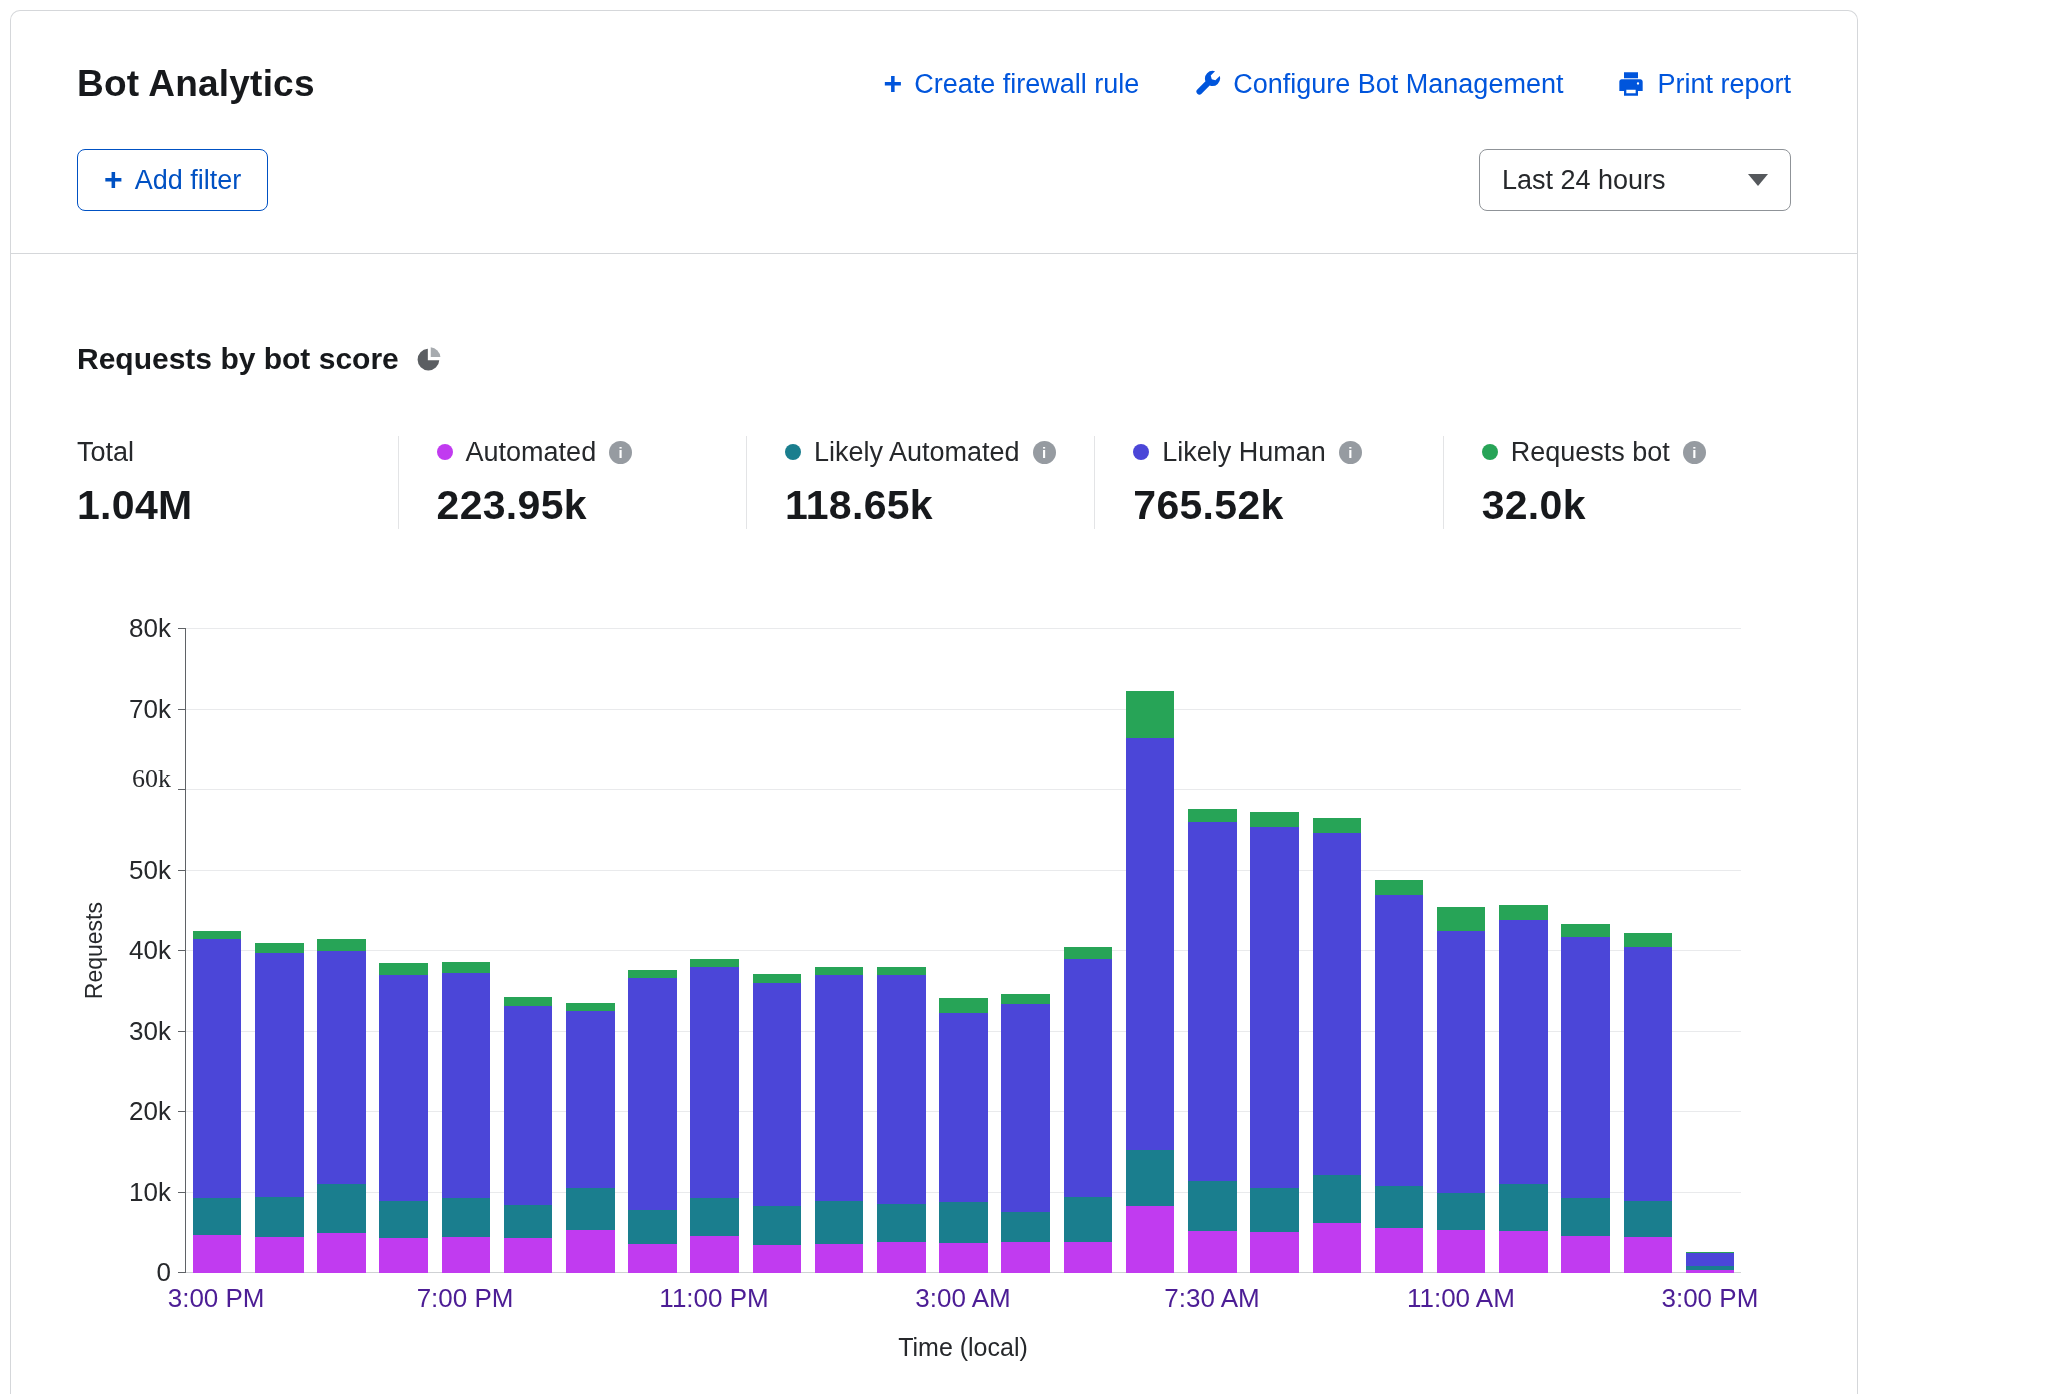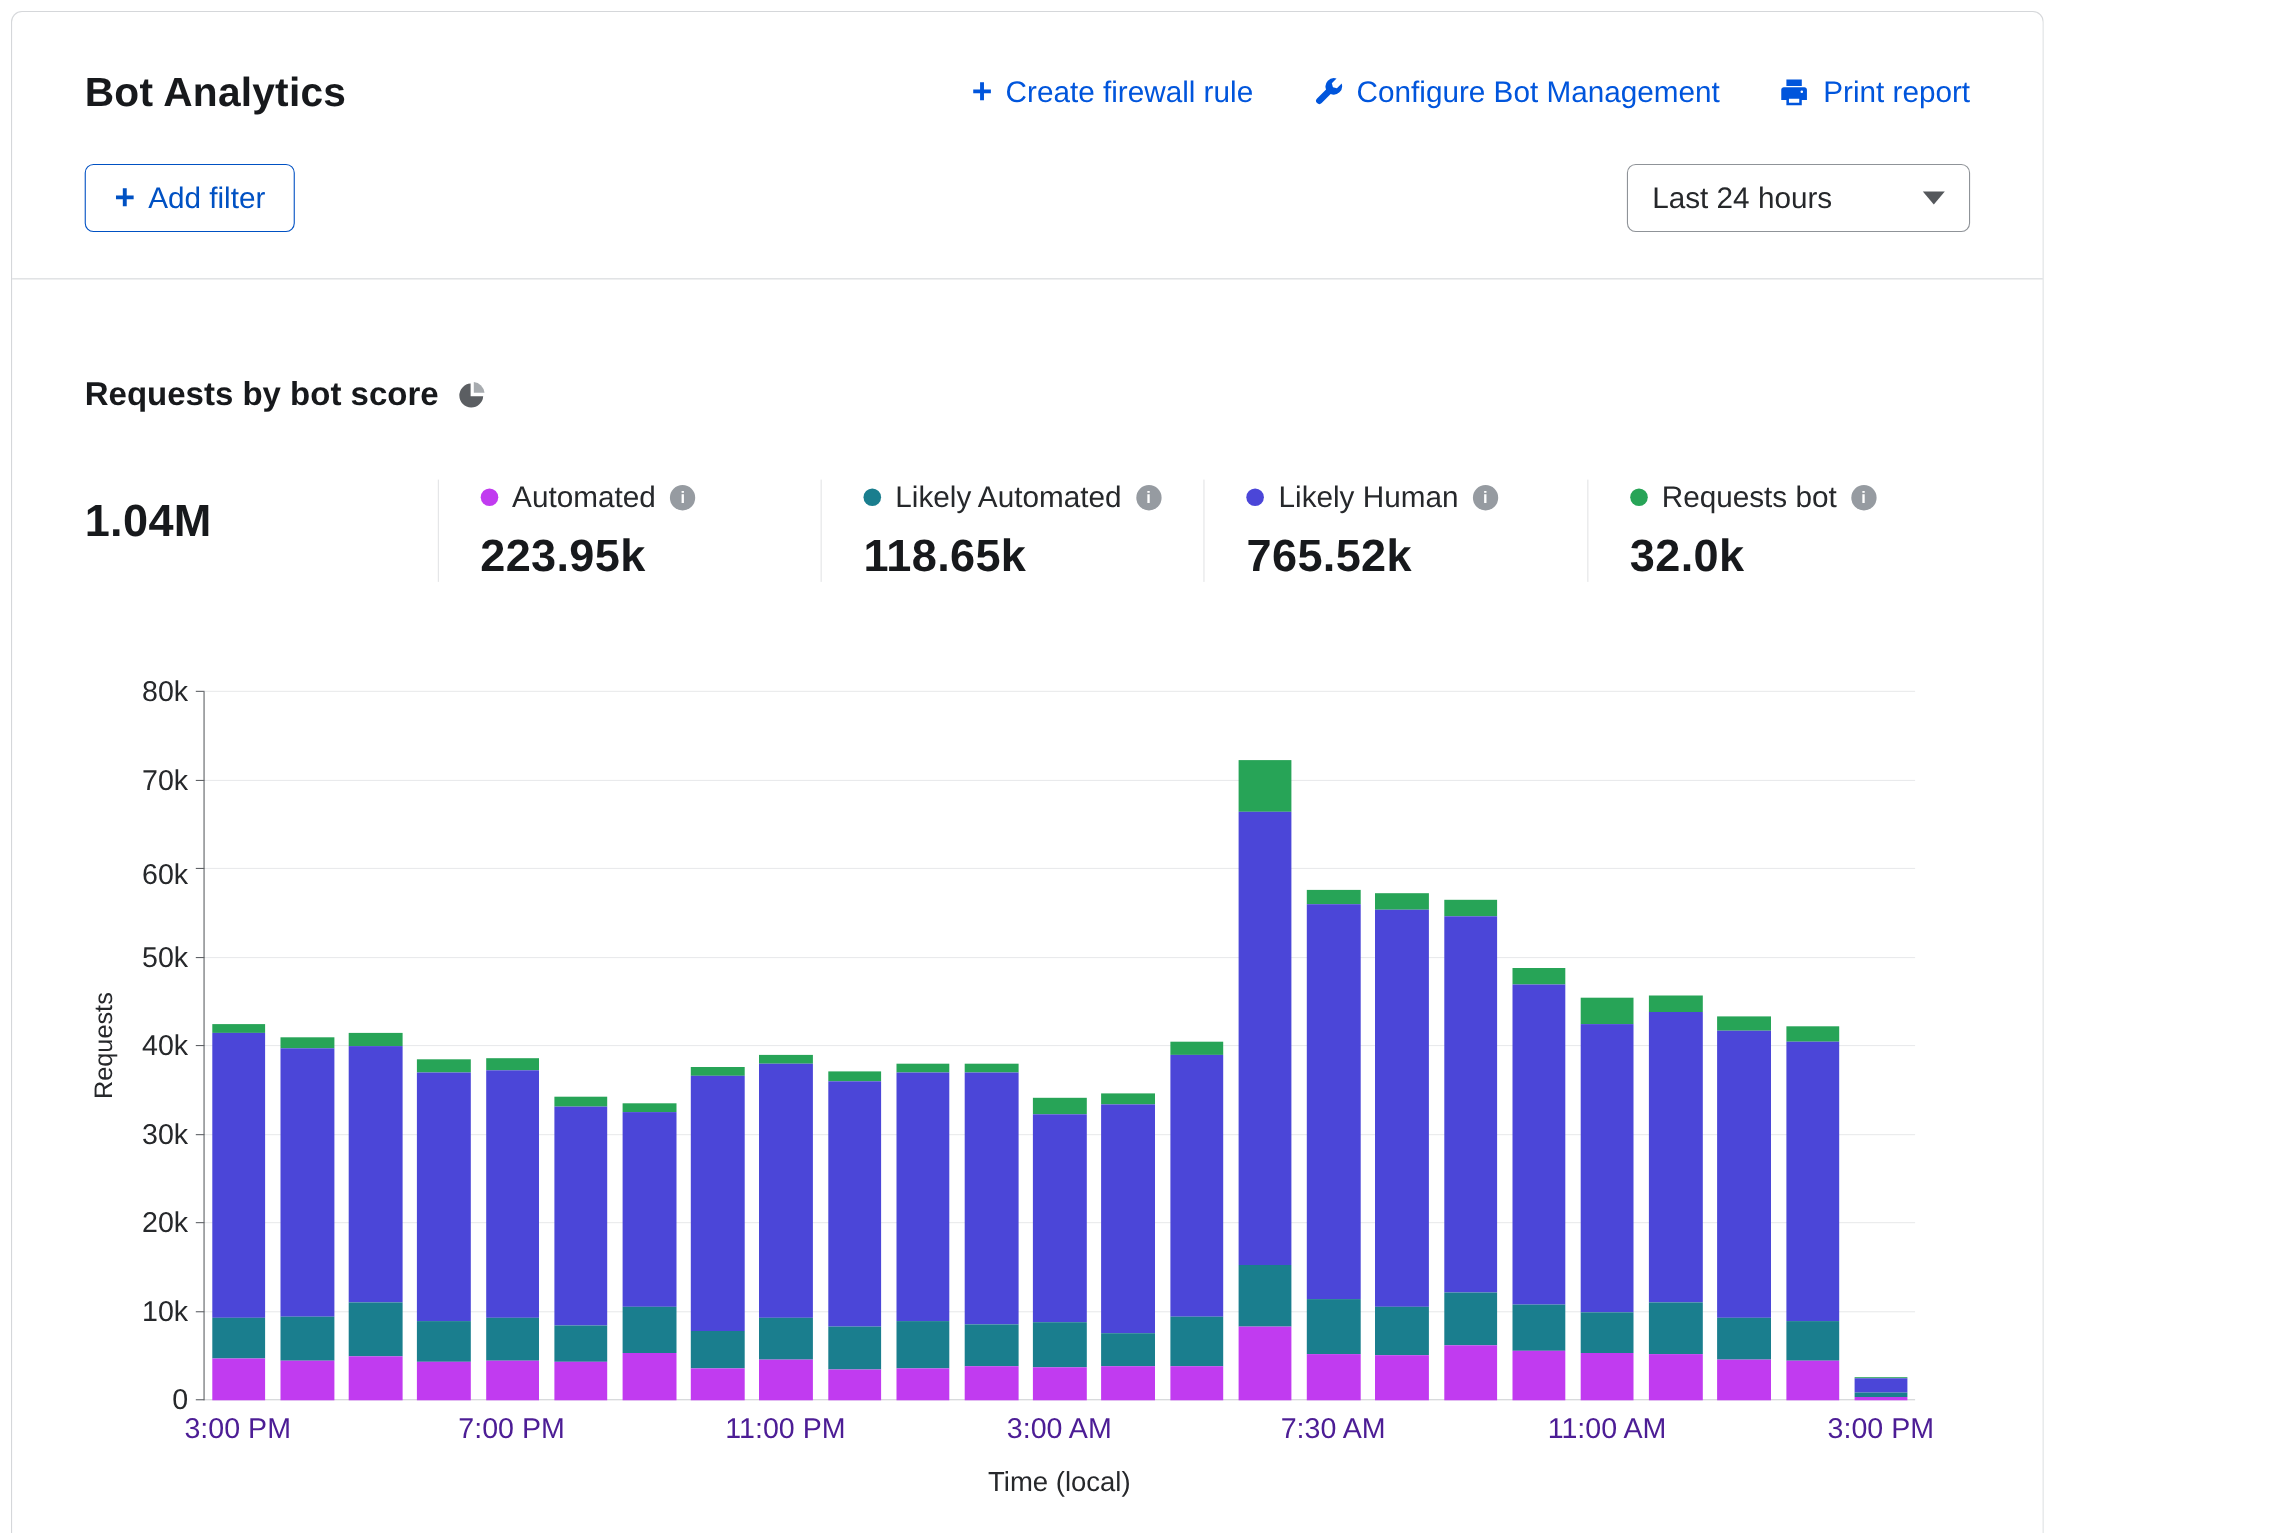--- a/index.html
+++ b/index.html
@@ -117,20 +117,23 @@
         <span class="pie-icon">
           <svg viewBox="0 0 24 24">
               <path d="M11 3.2A9.3 9.3 0 1 0 20.8 13H11V3.2z" fill="#5b5e62"></path>
               <path d="M13.5 2a9.3 9.3 0 0 1 8.3 8.3h-8.3V2z" fill="#a7abaf"></path>
             </svg>
         </span>
       </div>
 
       <div class="stats-row">
         <div class="stat stat-total">
+          <div class="stat-head">
+            <span class="stat-label">Total</span>
+          </div>
           <div class="stat-value">1.04M</div>
         </div>
         <div class="stat">
           <div class="stat-head">
             <span class="legend-dot" style="background: rgb(193, 59, 240);"></span>
             <span class="stat-label">Automated</span>
             <span class="info-icon"></span>
           </div>
           <div class="stat-value">223.95k</div>
         </div>
@@ -165,21 +168,21 @@
           <div class="y-axis-title">
             <span>Requests</span>
           </div>
           <div class="y-labels" id="y-labels">
               <div class="y-tick-label" style="bottom: -13px;">0</div>
               <div class="y-tick-label" style="bottom: 67.5px;">10k</div>
               <div class="y-tick-label" style="bottom: 148px;">20k</div>
               <div class="y-tick-label" style="bottom: 228.5px;">30k</div>
               <div class="y-tick-label" style="bottom: 309px;">40k</div>
               <div class="y-tick-label" style="bottom: 389.5px;">50k</div>
-              <div class="y-tick-label" style="bottom: 464px;">60k</div>
+              <div class="y-tick-label" style="bottom: 480px; font-family: Liberation Serif, serif;">60k</div>
               <div class="y-tick-label" style="bottom: 550.5px;">70k</div>
               <div class="y-tick-label" style="bottom: 631px;">80k</div>
             </div>
           <div class="plot" id="plot">
             <div id="gridlines">
                 <div class="gridline baseline" style="bottom: 0px;"></div>
                 <div class="y-tick" style="bottom: 0px;"></div>
                 <div class="gridline" style="bottom: 80.5px;"></div>
                 <div class="y-tick" style="bottom: 80.5px;"></div>
                 <div class="gridline" style="bottom: 161px;"></div>

